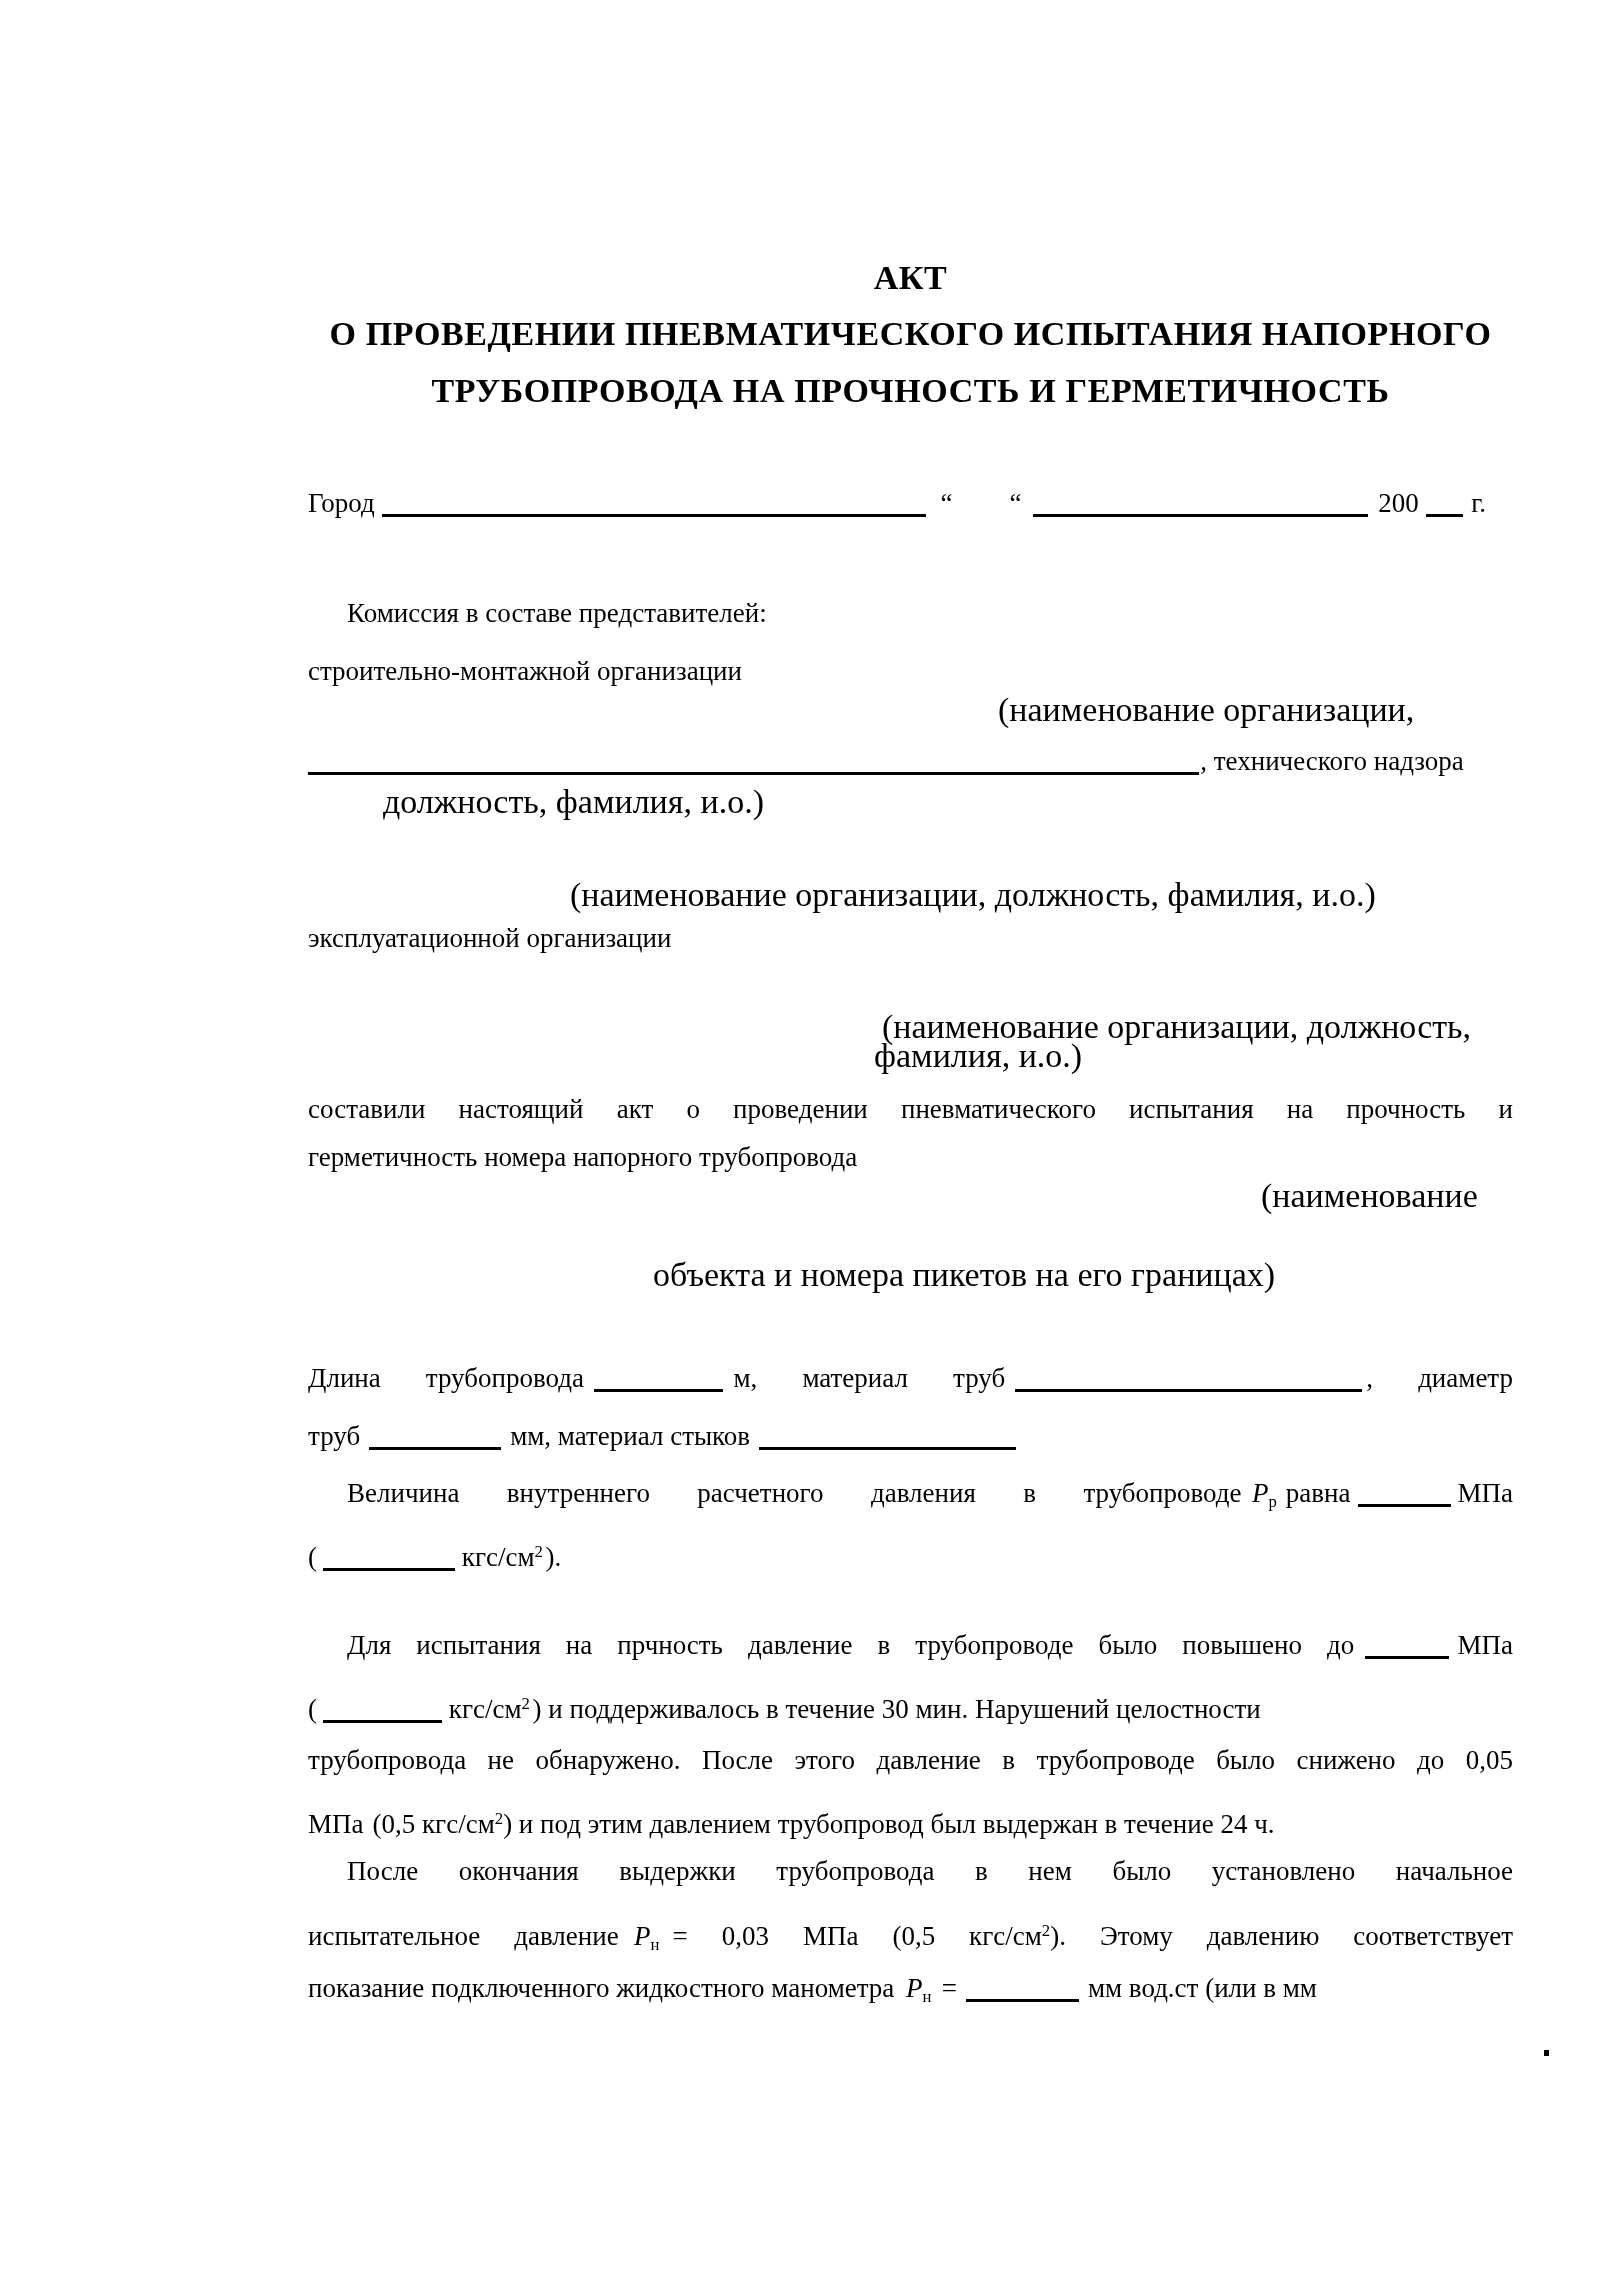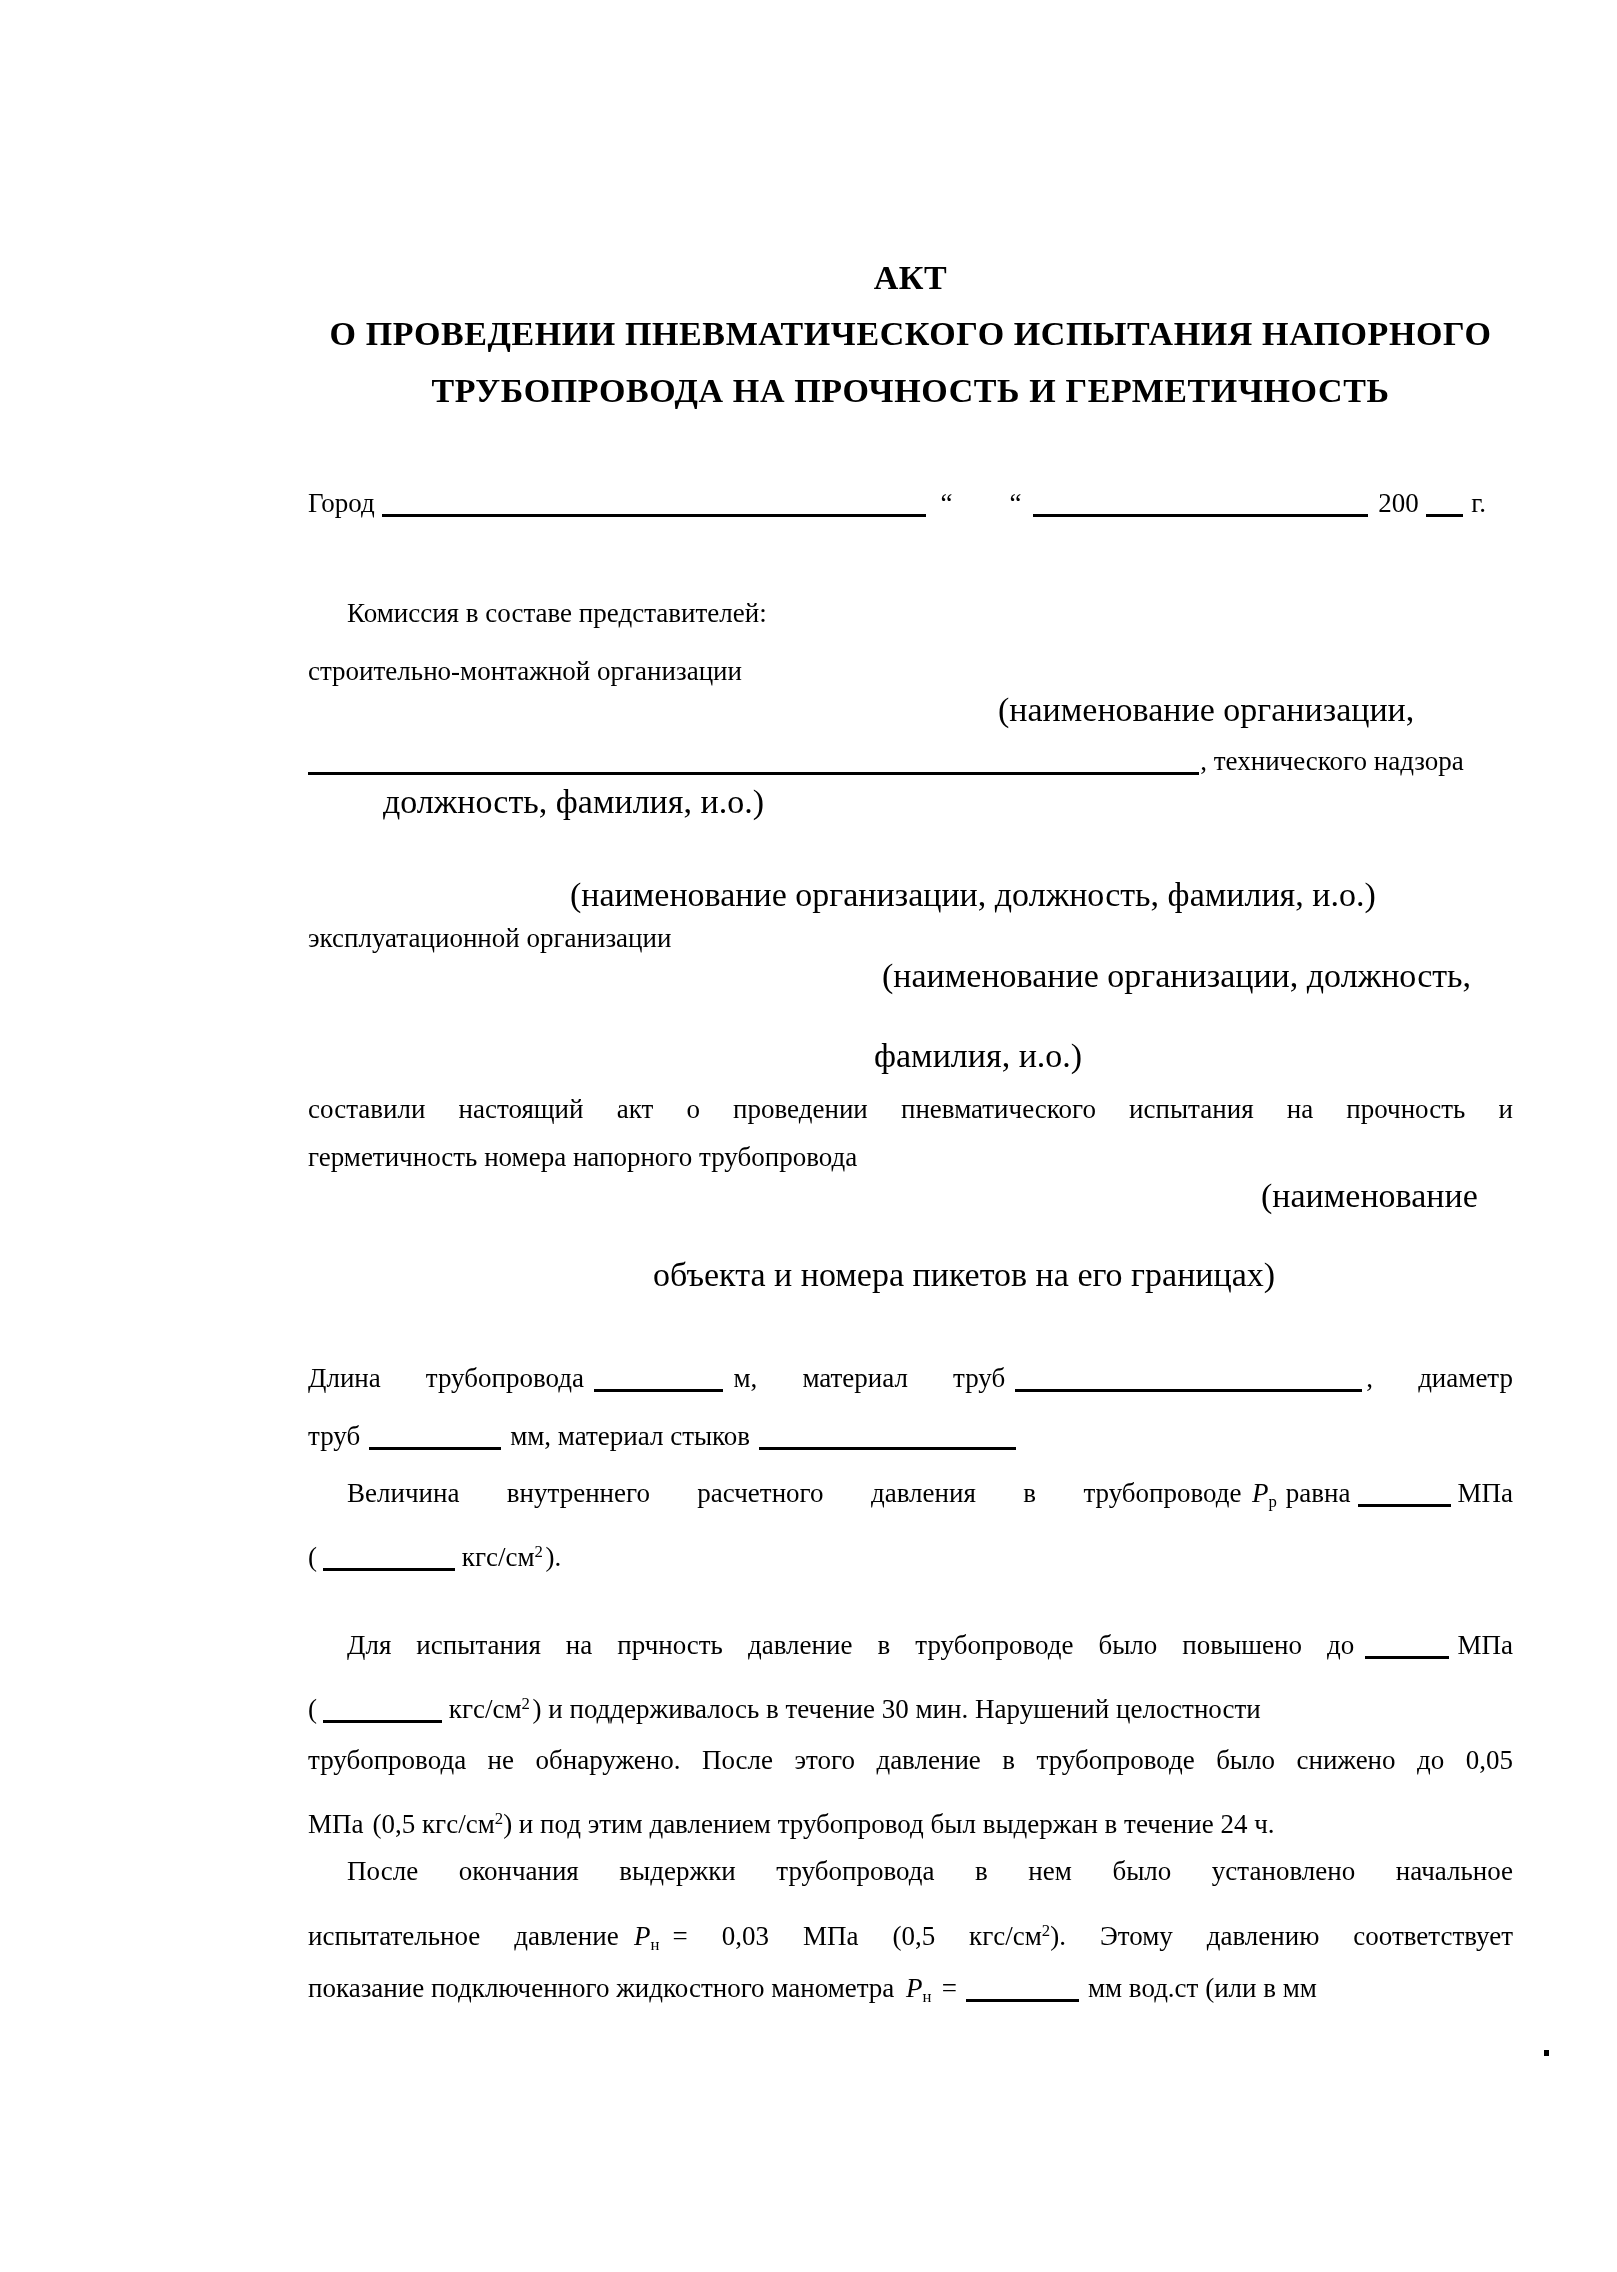--- a/index.html
+++ b/index.html
@@ -45,21 +45,21 @@
     <div class="line" style="top:741px"><span class="blank" style="width: 891px;"></span><span class="gap" style="width: 1.3px;"></span><span>, технического надзора</span></div>
     <div class="caption" style="top:785px;left:75px"><span>должность, фамилия, и.о.)</span></div>
 
     <div class="caption" style="top:878px;left:262px"><span>(наименование организации, должность, фамилия, и.о.)</span></div>
 
     <div class="line flex" style="top:918px">
         <span>эксплуатационной организации</span>
         <span class="gap" style="width: 13px;"></span>
         <span class="blank flex1"></span>
       </div>
-    <div class="caption" style="top:959px;left:574px"><span>(наименование организации, должность,</span></div>
+    <div class="caption" style="top:1010px;left:574px"><span>(наименование организации, должность,</span></div>
 
     <div class="line flex" style="top:999px">
         <span class="blank flex1"></span>
       </div>
     <div class="caption" style="top:1039px;left:566px"><span>фамилия, и.о.)</span></div>
 
     <div class="line justify" style="top:1089px"><span>составили настоящий акт о проведении пневматического испытания на прочность и</span></div>
     <div class="line flex" style="top:1137px">
         <span>герметичность номера напорного трубопровода</span>
         <span class="gap" style="width: 11.6px;"></span>

